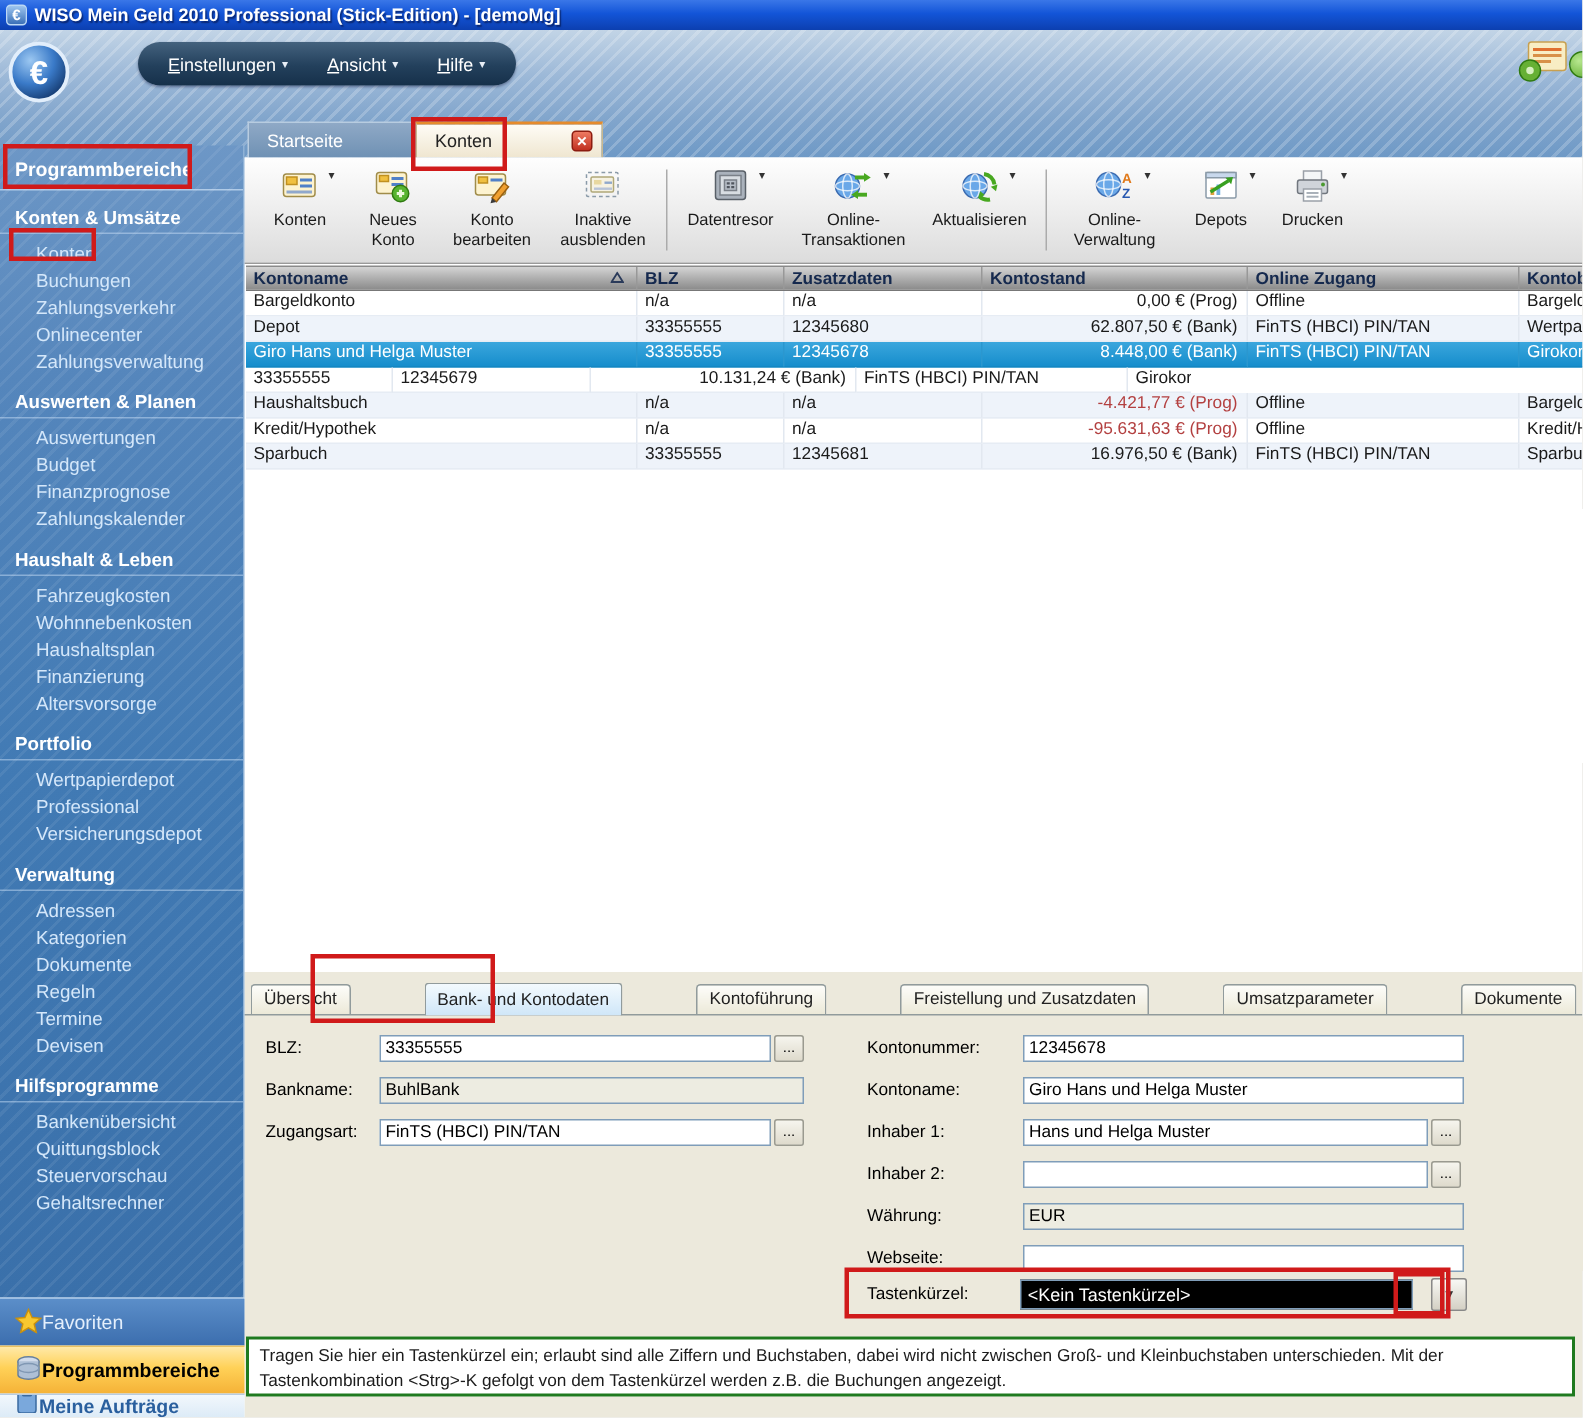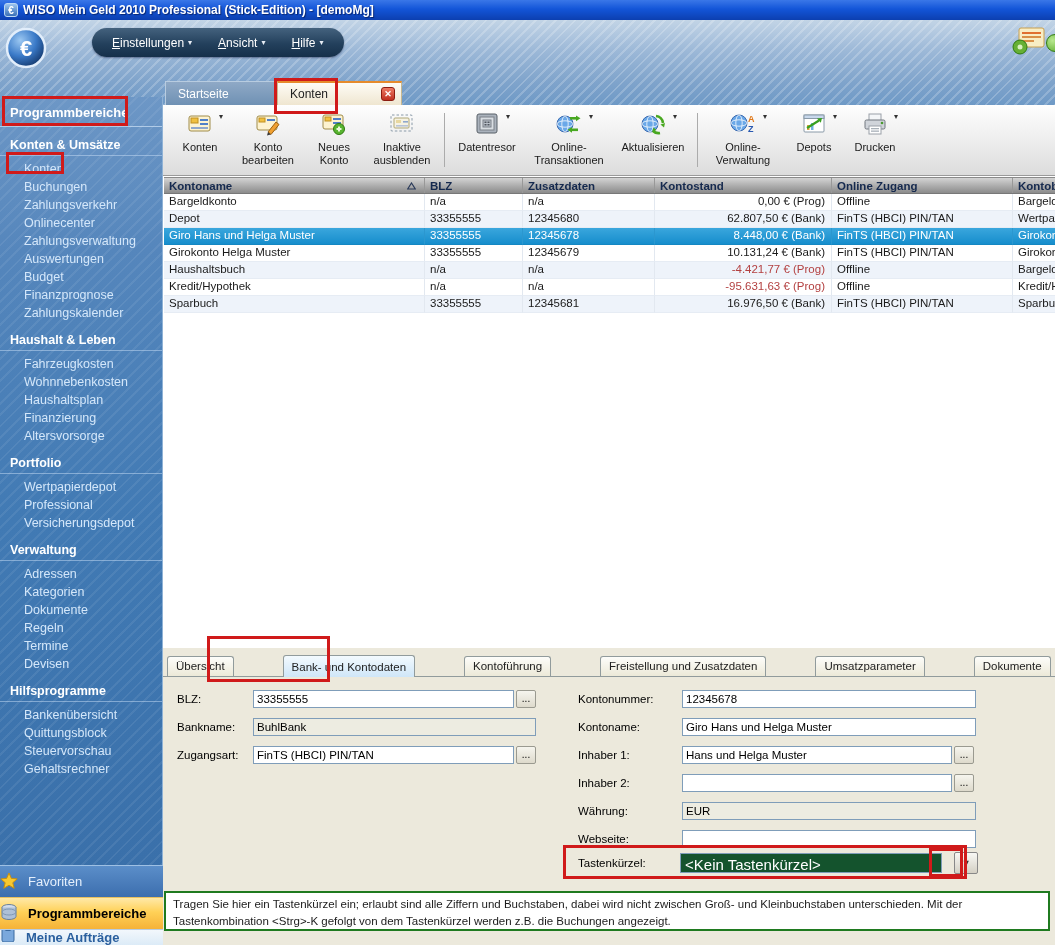--- a/index.html
+++ b/index.html
@@ -90,41 +90,41 @@
   input.fld { height:18px; border:1px solid #7f9db9; background:#fff; font-family:"Liberation Sans",sans-serif;
     font-size:11.5px; padding:1px 3px; }
   input.fld[readonly] { background:#edece1; }
   .form-left input.fld { width:283px; }
   .form-left input.fld.short { width:261px; }
   .form-right input.fld { width:294px; }
   .form-right input.fld.short { width:270px; }
   .browse { width:20px; height:18px; margin-left:2px; font-size:10px; line-height:1;
     background:linear-gradient(180deg,#f6f5ee,#dedacc); border:1px solid #9a9a90; border-radius:2px; cursor:pointer; }
   .frow.combo-row { margin-top:-4px; }
-  .combo { width:267px; height:20px; border:1px solid #7f9db9; background:#14532d;
-    color:#fff; font-size:15px; padding:2px 4px; overflow:hidden; white-space:nowrap; }
+  .combo { width:267px; height:20px; border:1px solid #7f9db9; background:#000000;
+    color:#fff; font-size:12px; padding:2px 4px; overflow:hidden; white-space:nowrap; }
   .combo-btn { width:24px; height:22px; margin-left:12px; font-size:9px;
     background:linear-gradient(180deg,#f8f8f4,#d4d0c4); border:1px solid #888; border-radius:2px; color:#333; cursor:pointer; }
 
   .infobox { position:absolute; left:164px; top:891px; width:886px; height:40px; background:#fff;
     border:2px solid #1f7a1f; padding:3px 7px; font-size:11.5px; color:#1c1c1c; line-height:1.45; }
 
   
   .sidebar { position:absolute; left:0; top:97px; width:163px; height:768px;
     background:
       repeating-linear-gradient(135deg, rgba(255,255,255,.07) 0 2px, rgba(255,255,255,0) 2px 8px),
       linear-gradient(180deg,#6d97c6 0%,#5586bc 20%,#417ab4 55%,#3a70aa 100%);
     border-right:1px solid #8fb2d6; }
   .sb-title { color:#fff; font-weight:bold; font-size:13px; padding:8px 0 6px 10px;
     border-bottom:1px solid rgba(215,232,250,.65); }
   .sb-sec-title { color:#fff; font-weight:bold; font-size:12.5px; padding:11px 0 3px 10px;
     border-bottom:1px solid rgba(200,222,246,.5); margin-bottom:4px; }
   .sb-item { color:#d4e7fa; font-size:12.5px; padding:2px 0 2px 24px; height:18px; cursor:pointer; }
 
-  .barbtn { position:absolute; left:0; width:163px; display:flex; align-items:center; gap:10px; cursor:pointer; }
+  .barbtn { position:absolute; left:0; width:163px; display:flex; align-items:center; padding-left:10px; cursor:pointer; }
   .fav-bar { top:865px; height:32px; background:linear-gradient(180deg,#5b8ec9,#3c6eae); border-top:1px solid #9ec0e4;
     color:#e4effc; font-size:13px; }
   .pb-bar { top:897px; height:32px; background:linear-gradient(180deg,#ffe9a8 0%,#ffd157 45%,#f5b237 100%);
     border-top:1px solid #e8c060; color:#000; font-size:13px; font-weight:bold; }
   .ma-bar { top:929px; height:16px; background:linear-gradient(180deg,#f2f7fc,#dcebf7); border-top:1px solid #b8cce0;
     color:#2a5f9e; font-size:13px; font-weight:bold; overflow:hidden; align-items:flex-end; }
 
   
   .anno { position:absolute; border:3px solid #d01a1a; z-index:60; pointer-events:none; }
 </style>
@@ -200,50 +200,50 @@
               <rect x="4" y="6" width="7" height="5" fill="#f0c040" stroke="#c09020"></rect>
               <rect x="13" y="7" width="8" height="2" fill="#5080c8"></rect>
               <rect x="13" y="11" width="8" height="2" fill="#5080c8"></rect>
               <rect x="4" y="15" width="17" height="2" fill="#90a8cc"></rect>
             </svg>
       </span>
           <span class="ddp">▾</span>
         </span>
       <span class="lbl">Konten</span>
     </div>
-    <div class="tbtn" style="width:72px">
-      <span class="ico-wrap">
-          <span>
-        <svg width="26" height="24">
-              <rect x="2" y="4" width="20" height="14" rx="2" fill="#fdf3d0" stroke="#a08c4a"></rect>
-              <rect x="4" y="6" width="6" height="4" fill="#f0c040" stroke="#c09020"></rect>
-              <rect x="12" y="7" width="8" height="2" fill="#5080c8"></rect>
-              <polygon points="13,20 21,10 24,12.5 16,22.5" fill="#f0a030" stroke="#9a6010"></polygon>
-              <polygon points="13,20 12,23.5 15.8,22.6" fill="#3a3a3a"></polygon>
-            </svg>
-      </span>
-        </span>
-      <span class="lbl">Konto bearbeiten</span>
-    </div>
     <div class="tbtn" style="width:60px">
       <span class="ico-wrap">
           <span>
         <svg width="26" height="24">
               <rect x="2" y="3" width="20" height="14" rx="2" fill="#fdf3d0" stroke="#a08c4a"></rect>
               <rect x="4" y="5" width="6" height="4" fill="#f0c040" stroke="#c09020"></rect>
               <rect x="12" y="6" width="8" height="2" fill="#5080c8"></rect>
               <rect x="12" y="10" width="8" height="2" fill="#5080c8"></rect>
               <circle cx="18" cy="17" r="5.5" fill="#58b430" stroke="#2f7a10"></circle>
               <rect x="15.5" y="16" width="5" height="2" fill="#eaf8da"></rect>
               <rect x="17" y="14.5" width="2" height="5" fill="#eaf8da"></rect>
             </svg>
       </span>
         </span>
       <span class="lbl">Neues Konto</span>
     </div>
+    <div class="tbtn" style="width:72px">
+      <span class="ico-wrap">
+          <span>
+        <svg width="26" height="24">
+              <rect x="2" y="4" width="20" height="14" rx="2" fill="#fdf3d0" stroke="#a08c4a"></rect>
+              <rect x="4" y="6" width="6" height="4" fill="#f0c040" stroke="#c09020"></rect>
+              <rect x="12" y="7" width="8" height="2" fill="#5080c8"></rect>
+              <polygon points="13,20 21,10 24,12.5 16,22.5" fill="#f0a030" stroke="#9a6010"></polygon>
+              <polygon points="13,20 12,23.5 15.8,22.6" fill="#3a3a3a"></polygon>
+            </svg>
+      </span>
+        </span>
+      <span class="lbl">Konto bearbeiten</span>
+    </div>
     <div class="tbtn" style="width:76px">
       <span class="ico-wrap">
           <span>
         <svg width="26" height="24">
               <rect x="2" y="3" width="21" height="16" rx="1" fill="none" stroke="#8a9aa8" stroke-dasharray="2.5 2"></rect>
               <rect x="5" y="6" width="15" height="10" rx="1" fill="#f6f2e2" stroke="#b0a878"></rect>
               <rect x="7" y="8" width="5" height="3" fill="#e8d8a0"></rect>
               <rect x="14" y="9" width="5" height="1.6" fill="#90a8cc"></rect>
               <rect x="7" y="13" width="12" height="1.6" fill="#b8c4d8"></rect>
             </svg>
@@ -398,21 +398,20 @@
     </div>
     <div class="trow selected">
       <div class="tcell c0">Giro Hans und Helga Muster</div>
       <div class="tcell c1">33355555</div>
       <div class="tcell c2">12345678</div>
       <div class="tcell c3 stand">8.448,00 € (Bank)</div>
       <div class="tcell c4">FinTS (HBCI) PIN/TAN</div>
       <div class="tcell c5">Girokonto</div>
     </div>
     <div class="trow">
-      <div class="tcell c0">Girokonto Helga Muster</div>
       <div class="tcell c1">33355555</div>
       <div class="tcell c2">12345679</div>
       <div class="tcell c3 stand">10.131,24 € (Bank)</div>
       <div class="tcell c4">FinTS (HBCI) PIN/TAN</div>
       <div class="tcell c5">Girokonto</div>
     </div>
     <div class="trow odd">
       <div class="tcell c0">Haushaltsbuch</div>
       <div class="tcell c1">n/a</div>
       <div class="tcell c2">n/a</div>
@@ -506,20 +505,21 @@
   <div class="sidebar">
     <div class="sb-title">Programmbereiche</div>
 
     <div class="sb-sec-title">Konten &amp; Umsätze</div>
     <div class="sb-item">Konten</div>
     <div class="sb-item">Buchungen</div>
     <div class="sb-item">Zahlungsverkehr</div>
     <div class="sb-item">Onlinecenter</div>
     <div class="sb-item">Zahlungsverwaltung</div>
 
+    <div class="sb-sec-title">Auswerten &amp; Planen</div>
     <div class="sb-item">Auswertungen</div>
     <div class="sb-item">Budget</div>
     <div class="sb-item">Finanzprognose</div>
     <div class="sb-item">Zahlungskalender</div>
 
     <div class="sb-sec-title">Haushalt &amp; Leben</div>
     <div class="sb-item">Fahrzeugkosten</div>
     <div class="sb-item">Wohnnebenkosten</div>
     <div class="sb-item">Haushaltsplan</div>
     <div class="sb-item">Finanzierung</div>

